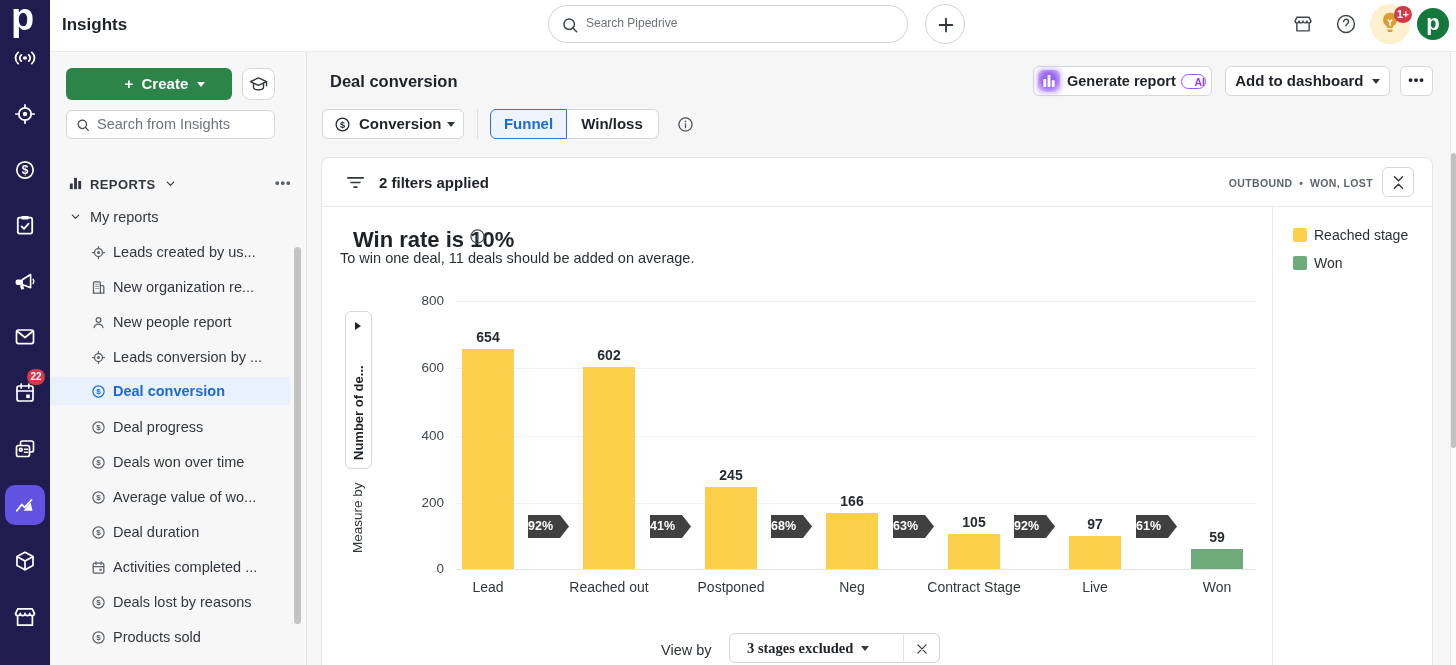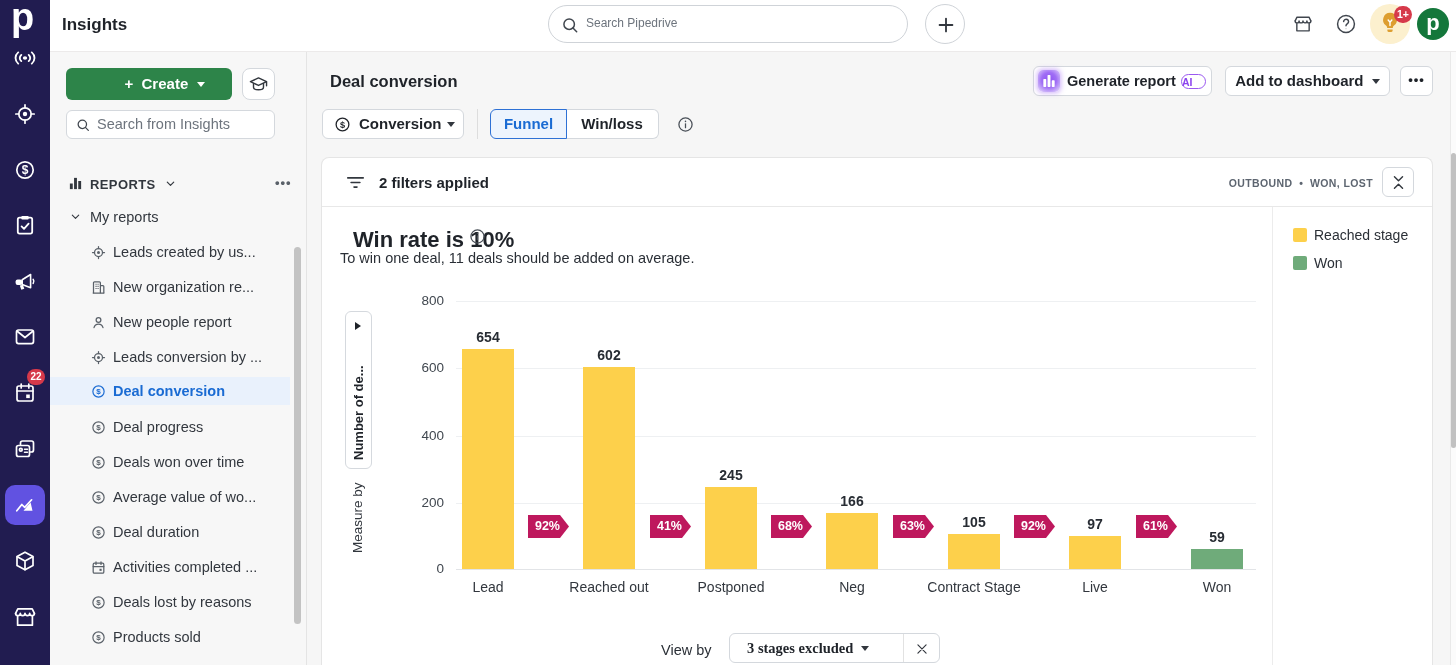--- a/index.html
+++ b/index.html
@@ -68,21 +68,21 @@
 #collapseBtn svg { position:absolute; left:7px; top:6px; width:17px; height:17px; color:#32373e; }
 #legendDiv { position:absolute; left:950px; top:49px; width:1px; height:463px; background:#ececec; }
 #winTitle { position:absolute; left:31px; top:69px; font-size:22px; font-weight:700; color:#1f2329; }
 #winSub { position:absolute; left:18px; top:92px; font-size:14.5px; color:#2a2f36; }
 #winInfo { position:absolute; left:147px; top:70px; width:17px; height:17px; color:#494f57; }
 .ylab { position:absolute; width:40px; text-align:right; font-size:13.5px; color:#40474f; }
 .grid { position:absolute; left:134px; width:800px; height:1px; background:#eef0f2; }
 .bar { position:absolute; background:#fdd04b; }
 .bar.green { background:#6fab7a; }
 .bval { position:absolute; width:60px; text-align:center; font-size:14px; font-weight:700; color:#272c33; }
-.badge { position:absolute; top:357px; width:41px; height:23px; background:#be185d; color:#fff; font-size:12.5px; font-weight:700; line-height:23px; text-align:right; padding-right:9px; clip-path:polygon(0 0, calc(100% - 9px) 0, 100% 50%, calc(100% - 9px) 100%, 0 100%); }
+.badge { position:absolute; top:357px; width:41px; height:23px; background:#404040; color:#fff; font-size:12.5px; font-weight:700; line-height:23px; text-align:left; padding-right:9px; clip-path:polygon(0 0, calc(100% - 9px) 0, 100% 50%, calc(100% - 9px) 100%, 0 100%); }
 .xlab { position:absolute; top:421px; width:120px; text-align:center; font-size:14px; color:#32373e; }
 #measureBox { position:absolute; left:23px; top:153px; width:27px; height:158px; background:#fff; border:1px solid #d5d9de; border-radius:6px; }
 #measureBox .tri { position:absolute; left:9px; top:10px; width:0; height:0; border-top:4.5px solid transparent; border-bottom:4.5px solid transparent; border-left:6px solid #1f2329; }
 #measureBox .vt { position:absolute; left:5px; top:148px; transform:rotate(-90deg); transform-origin:0 0; font-size:13px; font-weight:700; color:#1f2329; white-space:nowrap; }
 #measureLbl { position:absolute; left:28px; top:395px; transform:rotate(-90deg); transform-origin:0 0; font-size:13.5px; color:#32373e; white-space:nowrap; }
 .sw { position:absolute; left:971px; width:14px; height:14px; border-radius:2px; }
 .swt { position:absolute; left:992px; font-size:14px; color:#2a2f36; }
 #viewBy { position:absolute; left:339px; top:484px; font-size:14.5px; color:#2a2f36; }
 #vbGroup { position:absolute; left:407px; top:475px; width:211px; height:30px; background:#fff; border:1px solid #d4d8dd; border-radius:6px;font-family:Liberation Serif, serif; }
 #vbGroup .sep { position:absolute; left:173px; top:0; width:1px; height:28px; background:#e2e2e2; }
@@ -332,21 +332,21 @@
 <div id="main">
   <div id="mTitle">Deal conversion</div>
   <div class="hbtn" id="genBtn">
     <div class="abs" style="left:4px; top:3px; width:22px; height:22px; border-radius:5px; background:radial-gradient(circle at 50% 45%, #8d55f2 0%, #a06ef5 45%, #c9aef9 75%, #f3ebfd 100%); box-shadow:0 0 5px 1px rgba(160,100,245,.5);"></div>
     <svg class="abs" style="left:7px; top:6px" width="16" height="16" viewBox="0 0 24 24" fill="#fff">
         <rect x="3.5" y="9" width="4.4" height="12" rx="1"></rect>
         <rect x="9.8" y="3" width="4.4" height="18" rx="1"></rect>
         <rect x="16.1" y="11" width="4.4" height="10" rx="1"></rect>
       </svg>
     <span class="abs" style="left:33px; top:6px; font-size:14.5px;">Generate report</span>
-    <span class="abs" style="left:147px; top:7px; width:25px; height:15px; border:1px solid #9b59f0; border-radius:8px; color:#8b42ee; font-size:10.5px; font-weight:700; text-align:left; line-height:14px;">AI</span>
+    <span class="abs" style="left:147px; top:7px; width:25px; height:15px; border:1px solid #9b59f0; border-radius:8px; color:#8b42ee; font-size:10.5px; font-weight:700; text-align:right; line-height:14px;">AI</span>
   </div>
   <div class="hbtn" id="addBtn" style="text-align:center; line-height:28px;">Add to dashboard &nbsp;<span class="caret"></span></div>
   <div class="hbtn" id="dotsBtn" style="text-align:center; line-height:26px; font-size:13px; letter-spacing:1px; color:#1f2329;">•••</div>
 
   <div class="abs" style="left:15px; top:57px; width:142px; height:30px; background:#fff; border:1px solid #d4d8dd; border-radius:6px;">
     <svg class="abs" style="left:11px; top:6px" width="17" height="17" viewBox="0 0 24 24" fill="none" stroke="#1f2329" stroke-width="1.8">
         <circle cx="12" cy="12" r="9"></circle>
         <text x="12" y="16.5" fill="#1f2329" stroke="none" font-size="13" font-weight="bold" text-anchor="middle" font-family="Liberation Sans">$</text>
       </svg>
     <span class="abs" style="left:36px; top:5px; font-size:15px; font-weight:700; color:#1f2329;">Conversion</span>

